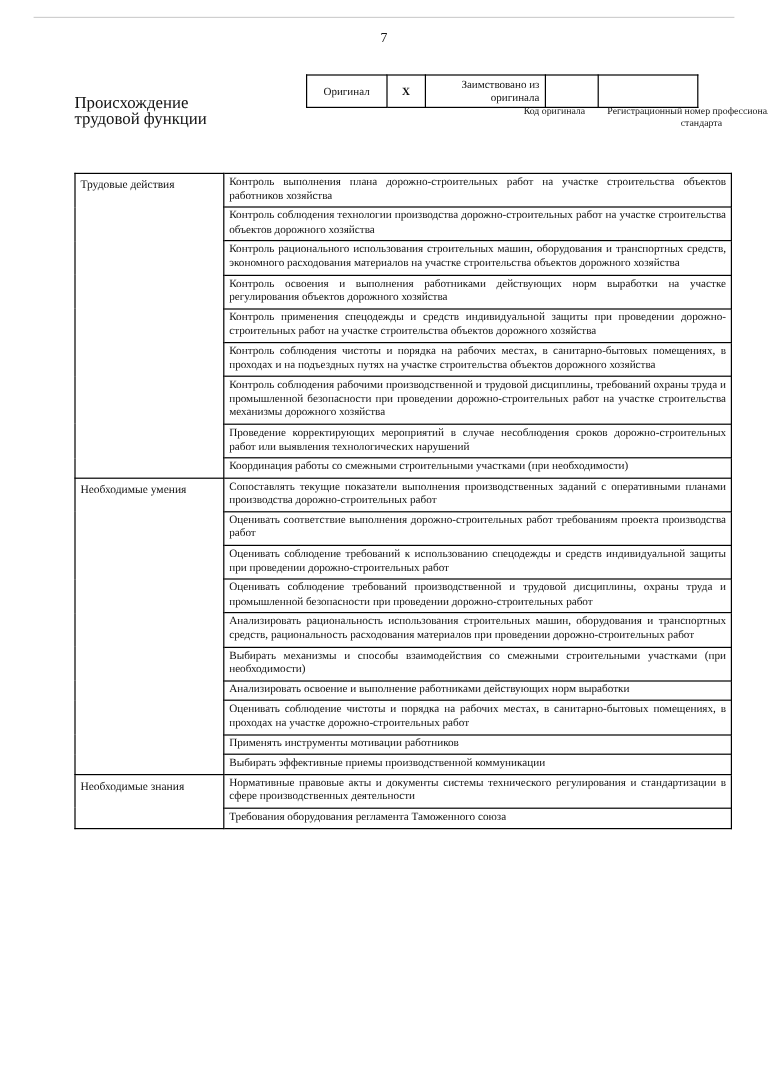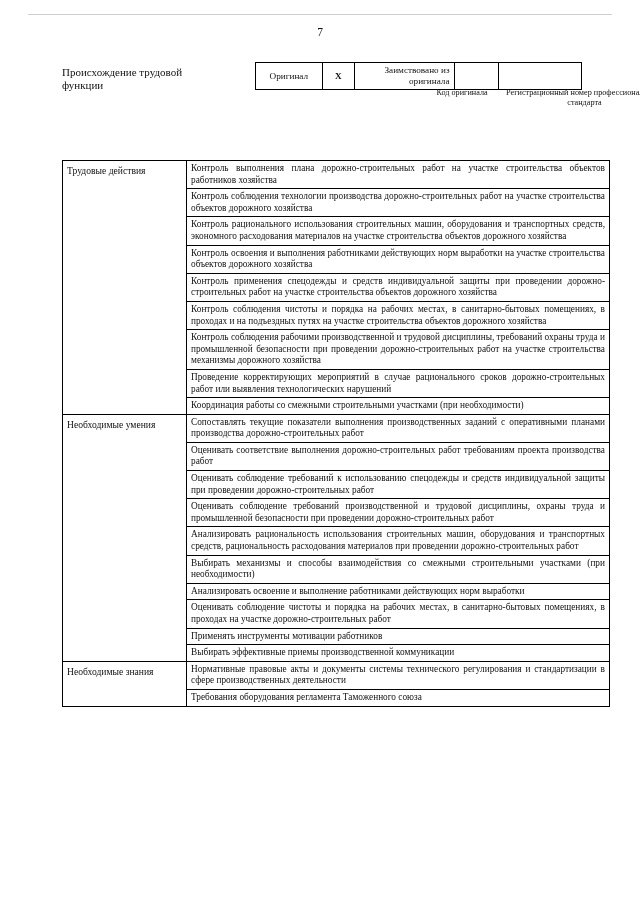--- a/index.html
+++ b/index.html
@@ -42,23 +42,23 @@
   
   .origin-block {
     position: absolute;
     left: 62px;
     top: 62px;
     width: 520px;
   }
   .origin-label {
     position: absolute;
     left: 0;
-    top: 4px;
+    top: 18px;
     width: 125px;
-    font-size: 11px;
+    font-size: 14px;
     line-height: 13px;
   }
   .origin-table {
     position: absolute;
     left: 148px;
     top: 0;
     border-collapse: collapse;
     font-size: 9.2px;
     margin-left: 45px;
   }
@@ -107,21 +107,21 @@
     position: absolute;
     left: 300px;
     top: 0;
     width: 175px;
     text-align: center;
   }
   
   .main-table {
     position: absolute;
     left: 62px;
-    top: 160px;
+    top: 144px;
     width: 548px;
     border-collapse: collapse;
     table-layout: fixed;
   }
   .main-table td {
     border: 1px solid #000;
     vertical-align: top;
     font-size: 9.3px;
     line-height: 11.6px;
     padding: 2px 4px 2px 4px;
@@ -179,33 +179,33 @@
         <td class="label-cell" rowspan="9">Трудовые действия</td>
         <td class="item-cell">Контроль выполнения плана дорожно-строительных работ на участке строительства объектов работников хозяйства</td>
       </tr>
       <tr>
         <td class="item-cell">Контроль соблюдения технологии производства дорожно-строительных работ на участке строительства объектов дорожного хозяйства</td>
       </tr>
       <tr>
         <td class="item-cell">Контроль рационального использования строительных машин, оборудования и транспортных средств, экономного расходования материалов на участке строительства объектов дорожного хозяйства</td>
       </tr>
       <tr>
-        <td class="item-cell">Контроль освоения и выполнения работниками действующих норм выработки на участке строительства объектов дорожного хозяйства</td>
+        <td class="item-cell">Контроль освоения и выполнения работниками действующих норм выработки на участке регулирования объектов дорожного хозяйства</td>
       </tr>
       <tr>
         <td class="item-cell">Контроль применения спецодежды и средств индивидуальной защиты при проведении дорожно-строительных работ на участке строительства объектов дорожного хозяйства</td>
       </tr>
       <tr>
         <td class="item-cell">Контроль соблюдения чистоты и порядка на рабочих местах, в санитарно-бытовых помещениях, в проходах и на подъездных путях на участке строительства объектов дорожного хозяйства</td>
       </tr>
       <tr>
         <td class="item-cell">Контроль соблюдения рабочими производственной и трудовой дисциплины, требований охраны труда и промышленной безопасности при проведении дорожно-строительных работ на участке строительства механизмы дорожного хозяйства</td>
       </tr>
       <tr>
-        <td class="item-cell">Проведение корректирующих мероприятий в случае рационального сроков дорожно-строительных работ или выявления технологических нарушений</td>
+        <td class="item-cell">Проведение корректирующих мероприятий в случае несоблюдения сроков дорожно-строительных работ или выявления технологических нарушений</td>
       </tr>
       <tr>
         <td class="item-cell">Координация работы со смежными строительными участками (при необходимости)</td>
       </tr>
 
       <tr>
         <td class="label-cell" rowspan="10">Необходимые умения</td>
         <td class="item-cell">Сопоставлять текущие показатели выполнения производственных заданий с оперативными планами производства дорожно-строительных работ</td>
       </tr>
       <tr>

